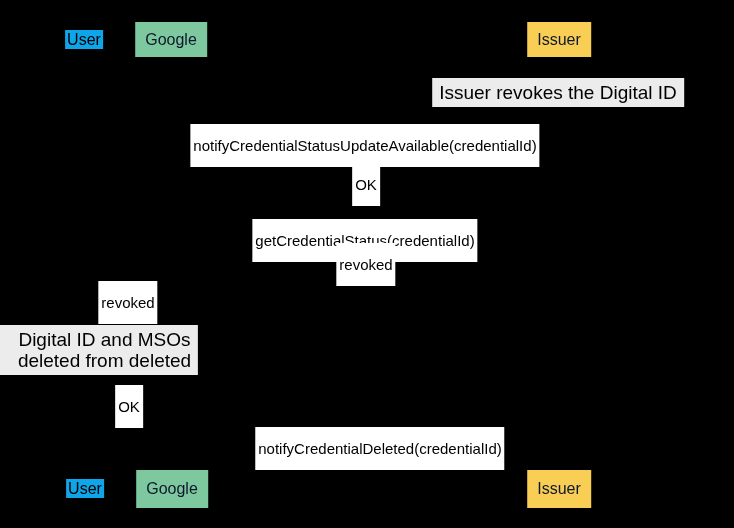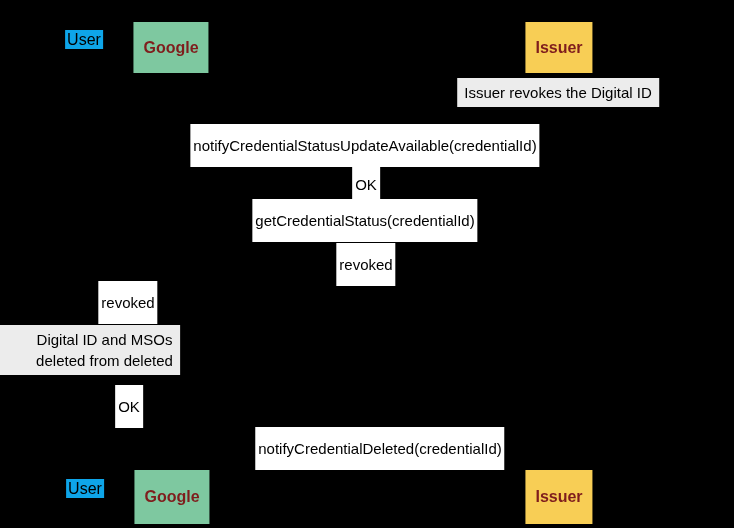--- a/index.html
+++ b/index.html
@@ -19,45 +19,44 @@
   .abs {
     position: absolute;
     transform: translateX(-50%);
     white-space: nowrap;
   }
   .participant-box {
     height: 35px;
     display: flex;
     align-items: center;
     justify-content: center;
-    padding: 8px 10px;
+    padding: 0 10px;
     font-size: 16px;
-    color: #7f1d1d;
-    font-weight: bold;
+    color: #0f172a;
   }
   .participant-box.bottom {
     height: 38px;
   }
   .actor-label {
     background: #0ea5e9;
     font-size: 16px;
     line-height: 19px;
     padding: 0 2px;
     color: #000000;
   }
   .msg-label {
     background: #ffffff;
     font-size: 15px;
     line-height: 19px;
     padding: 12px 3px;
     color: #000000;
   }
   .note-label {
     background: #ececec;
-    font-size: 15px;
+    font-size: 19px;
     line-height: 21px;
     padding: 4px 7px;
     text-align: center;
     color: #000000;
   }
 </style>
 </head>
 <body>
 
 <div class="canvas">
@@ -67,21 +66,21 @@
   <div class="abs participant-box" style="left: 171px; top: 22px; background: rgb(126, 200, 160);">Google</div>
 
   <div class="abs participant-box" style="left: 559px; top: 22px; background: rgb(248, 206, 85);">Issuer</div>
 
   <div class="abs note-label" style="left: 558px; top: 78px; background: rgb(236, 236, 236);">Issuer revokes the Digital ID</div>
 
   <div class="abs msg-label" style="left:365px; top:124px;">notifyCredentialStatusUpdateAvailable(credentialId)</div>
 
   <div class="abs msg-label" style="left:366px; top:163px;">OK</div>
 
-  <div class="abs msg-label" style="left:365px; top:199px;">getCredentialStatus(credentialId)</div>
+  <div class="abs msg-label" style="left:365px; top:219px;">getCredentialStatus(credentialId)</div>
 
   <div class="abs msg-label" style="left:366px; top:243px;">revoked</div>
 
   <div class="abs msg-label" style="left:128px; top:281px;">revoked</div>
 
   <div class="abs note-label" style="left: 86px; top: 325px; background: rgb(236, 236, 236); padding-left: 44px;">
     <div>Digital ID and MSOs</div>
     <div>deleted from deleted</div>
   </div>
 

